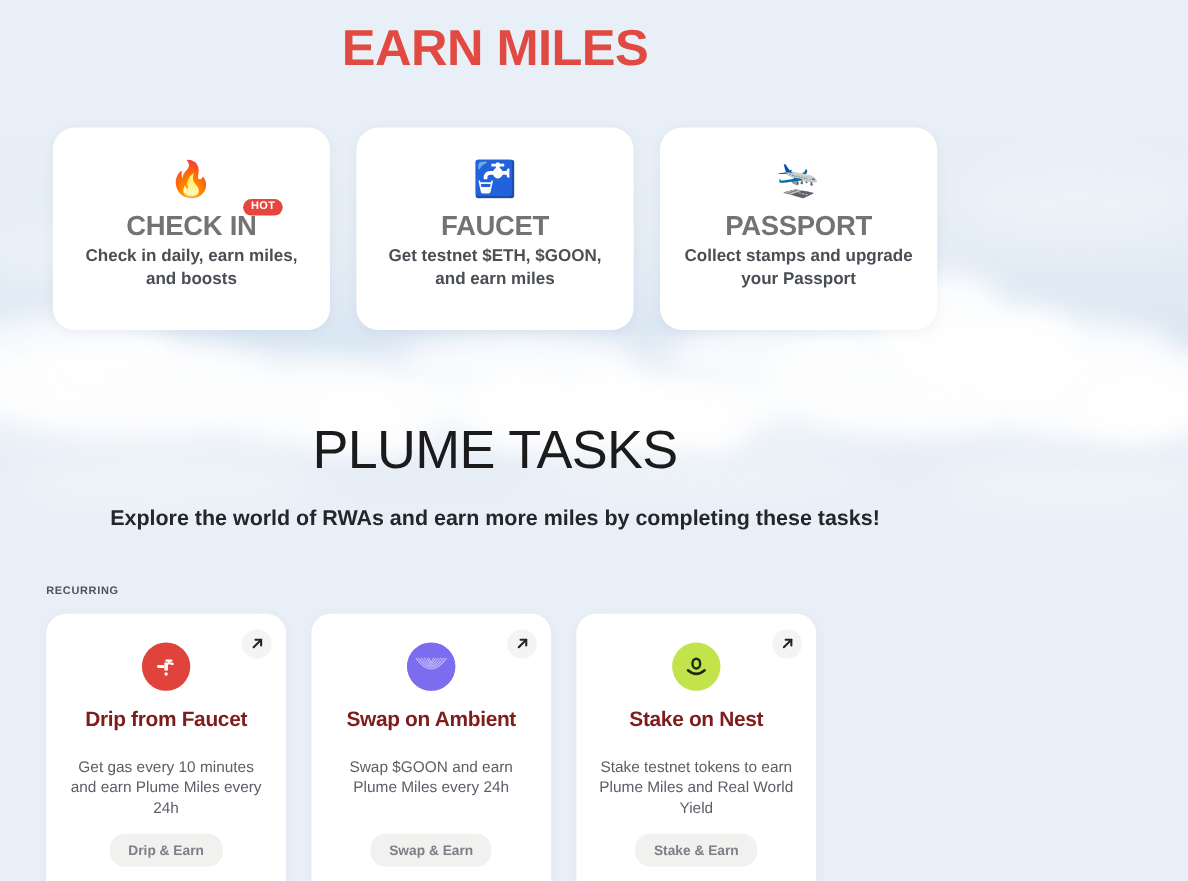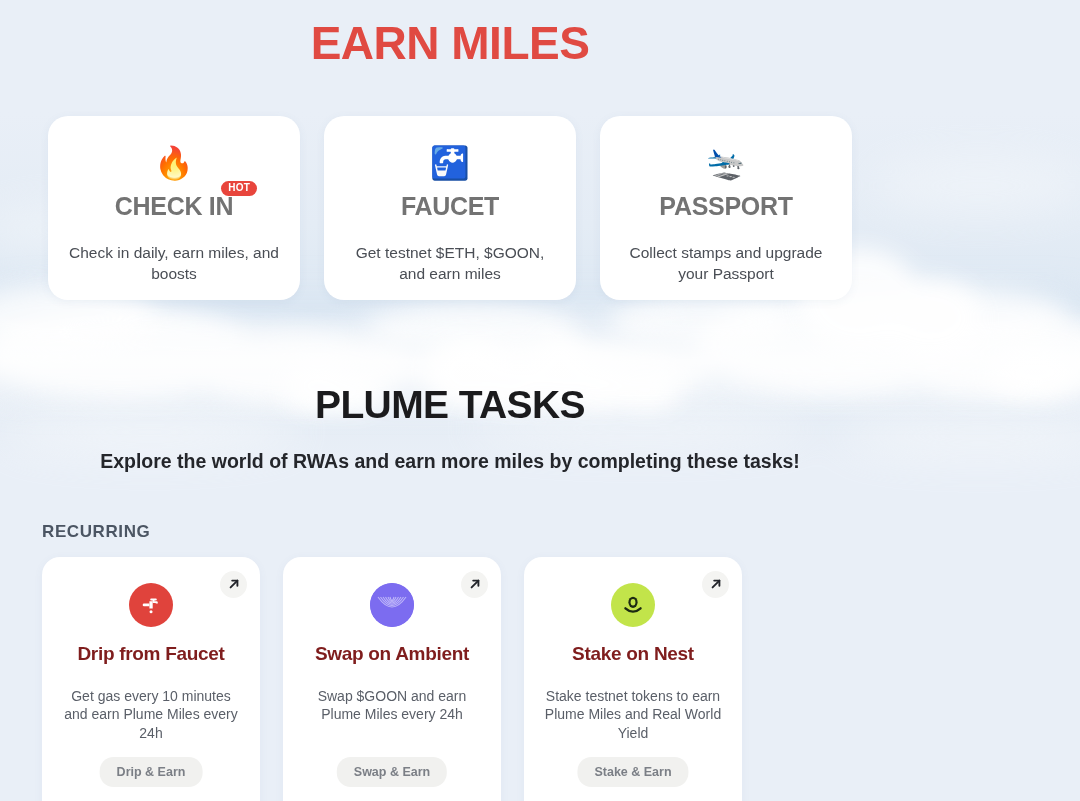--- a/index.html
+++ b/index.html
@@ -93,50 +93,50 @@
     background: #e8453c;
     color: #ffffff;
     font-size: 10px;
     font-weight: 800;
     letter-spacing: 0.3px;
     padding: 2px 7px 3px;
     border-radius: 9px;
     line-height: 1;
   }
   .feature-desc {
-    margin-top: 24px;
+    margin-top: 4px;
     font-size: 15.5px;
     line-height: 1.35;
     color: #4a4e55;
+    font-weight: 700;
+  }
+
+  
+  .section-title {
+    text-align: center;
+    font-size: 49px;
     font-weight: 400;
-  }
-
-  
-  .section-title {
-    text-align: center;
-    font-size: 39px;
-    font-weight: 700;
     color: #1b1b1d;
     letter-spacing: -0.6px;
     margin-top: 85px;
     line-height: 1;
   }
   .section-subtitle {
     text-align: center;
     font-size: 19.5px;
     font-weight: 600;
     color: #24262b;
     margin-top: 28px;
     line-height: 1;
   }
 
   
   .group-label {
     margin: 50px 0 0 42px;
-    font-size: 17px;
+    font-size: 10px;
     font-weight: 700;
     letter-spacing: 0.6px;
     color: #4b5563;
   }
 
   .task-row {
     display: flex;
     gap: 23px;
     padding-left: 42px;
     margin-top: 15px;

